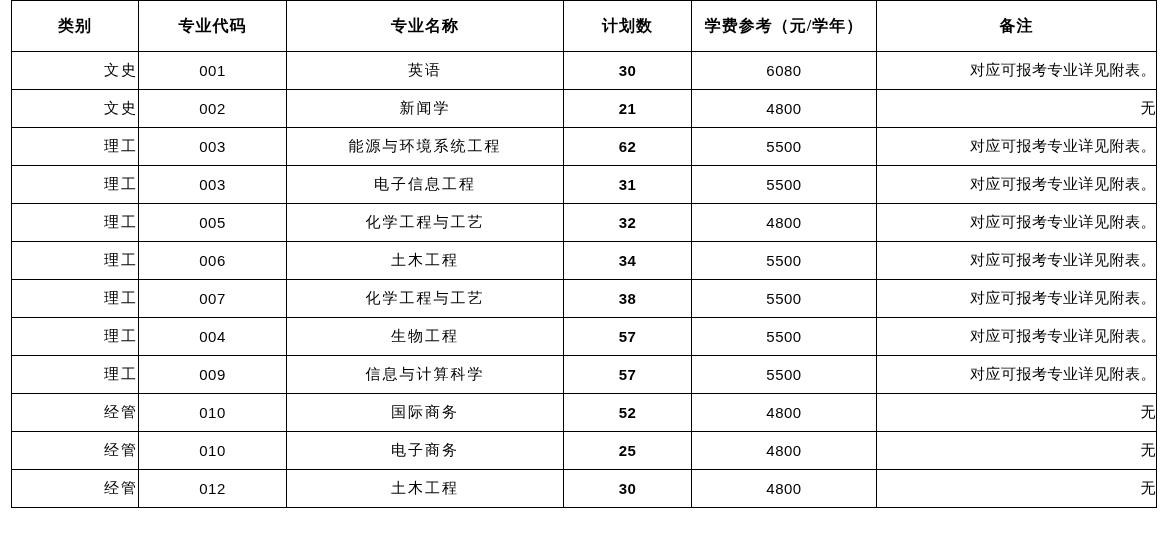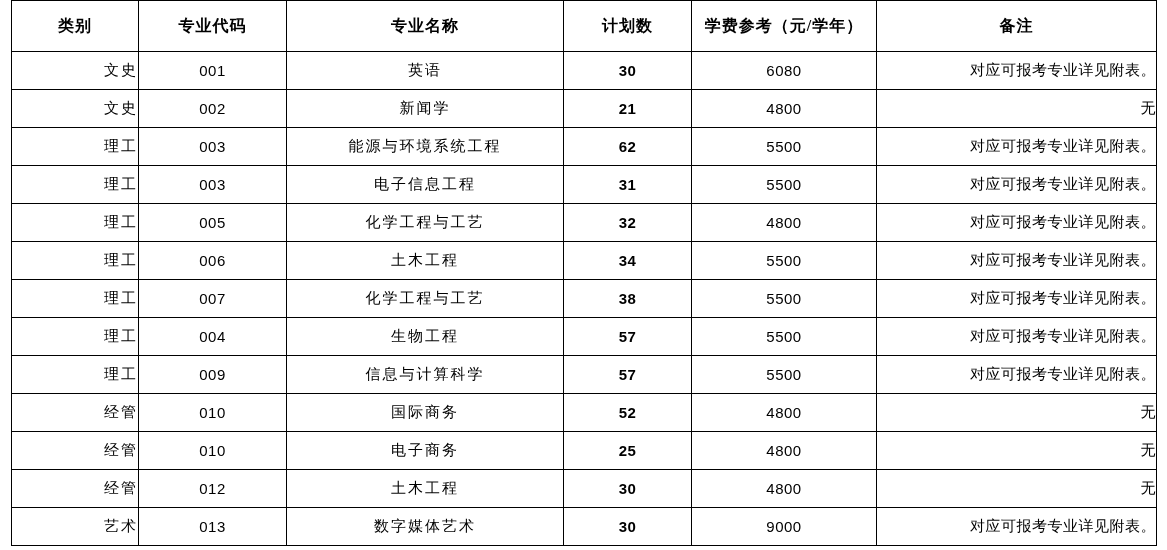--- a/index.html
+++ b/index.html
@@ -190,23 +190,15 @@
         <td class="note">无</td>
       </tr>
       <tr>
         <td class="cat">经管</td>
         <td class="num">012</td>
         <td class="name">土木工程</td>
         <td class="num plan">30</td>
         <td class="num">4800</td>
         <td class="note">无</td>
       </tr>
-      <tr>
-        <td class="cat">艺术</td>
-        <td class="num">013</td>
-        <td class="name">数字媒体艺术</td>
-        <td class="num plan">30</td>
-        <td class="num">9000</td>
-        <td class="note">对应可报考专业详见附表。</td>
-      </tr>
     </tbody>
   </table>
 </div>
 
 </body></html>

